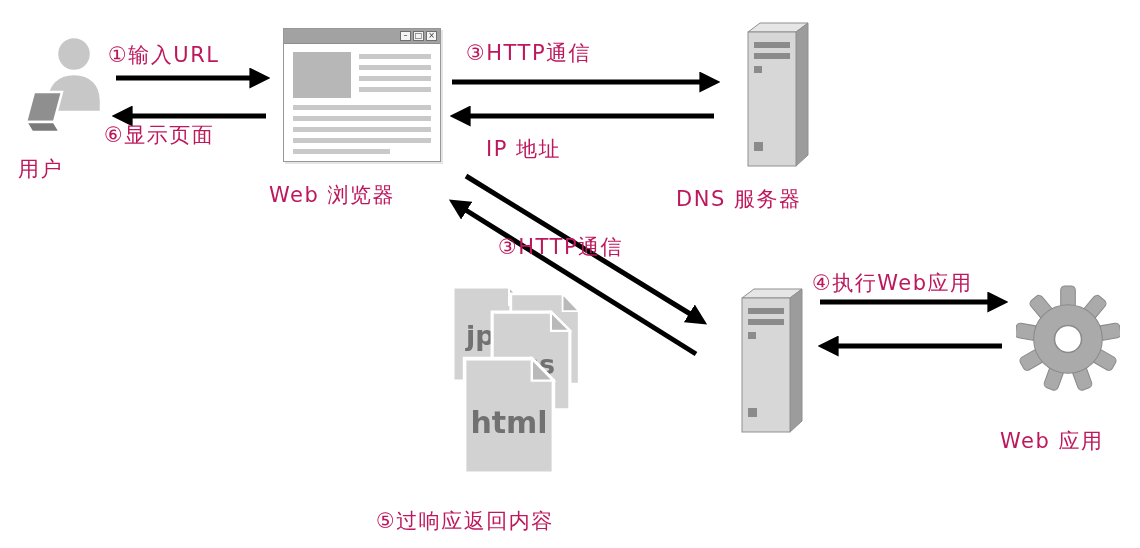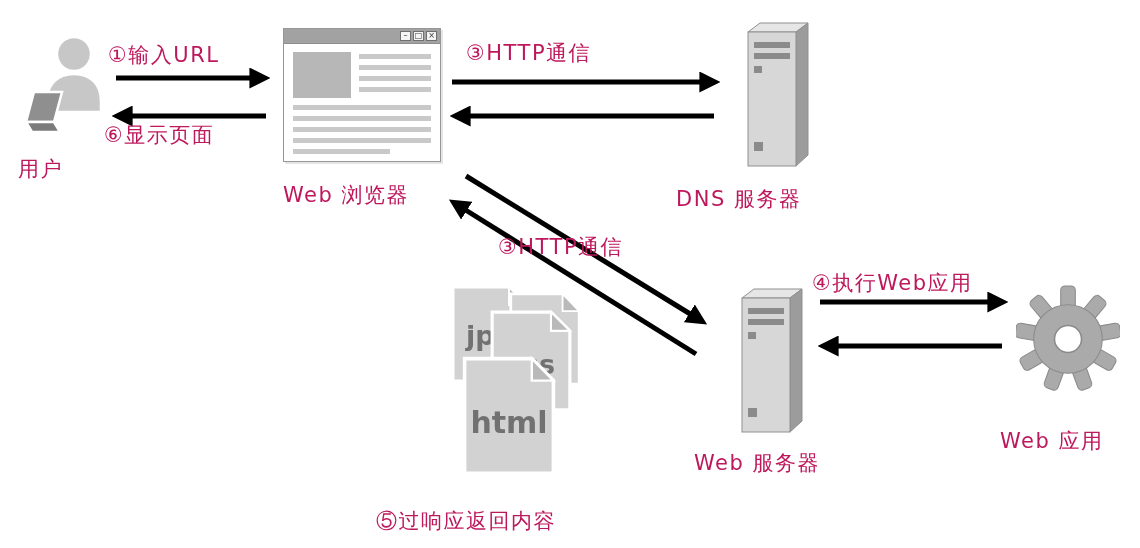--- a/index.html
+++ b/index.html
@@ -85,21 +85,21 @@
       </div>
       <div class="b-longlines">
         <div class="b-line"></div>
           <div class="b-line"></div>
           <div class="b-line"></div>
           <div class="b-line"></div>
           <div class="b-line short"></div>
       </div>
     </div>
   </div>
-  <div class="lbl" style="left:283px; top:172px; width:158px;">Web 浏览器</div>
+  <div class="lbl" style="left:269px; top:172px; width:158px;">Web 浏览器</div>
 
   <div class="icon-abs" style="left:738px; top:20px;">
     <svg width="74" height="150" viewBox="0 0 74 150">
       <polygon points="10,12 58,12 70,3 22,3" fill="#e6e6e6" stroke="#8f8f8f"></polygon>
       <polygon points="58,12 70,3 70,135 58,146" fill="#9c9c9c" stroke="#8f8f8f"></polygon>
       <rect x="10" y="12" width="48" height="134" fill="#d7d7d7" stroke="#8f8f8f"></rect>
       <rect x="16" y="22" width="36" height="6" fill="#8b8b8b"></rect>
       <rect x="16" y="33" width="36" height="6" fill="#8b8b8b"></rect>
       <rect x="16" y="46" width="8" height="7" fill="#8b8b8b"></rect>
       <rect x="16" y="122" width="9" height="9" fill="#8b8b8b"></rect>
@@ -111,21 +111,20 @@
     <svg width="74" height="150" viewBox="0 0 74 150">
       <polygon points="10,12 58,12 70,3 22,3" fill="#e6e6e6" stroke="#8f8f8f"></polygon>
       <polygon points="58,12 70,3 70,135 58,146" fill="#9c9c9c" stroke="#8f8f8f"></polygon>
       <rect x="10" y="12" width="48" height="134" fill="#d7d7d7" stroke="#8f8f8f"></rect>
       <rect x="16" y="22" width="36" height="6" fill="#8b8b8b"></rect>
       <rect x="16" y="33" width="36" height="6" fill="#8b8b8b"></rect>
       <rect x="16" y="46" width="8" height="7" fill="#8b8b8b"></rect>
       <rect x="16" y="122" width="9" height="9" fill="#8b8b8b"></rect>
     </svg>
   </div>
-  <div class="lbl" style="left:694px; top:440px; width:150px;">Web 服务器</div>
 
   <div class="icon-abs" style="left:1016px; top:284px;">
     <svg width="104" height="110" viewBox="0 0 100 104">
       <g fill="#aaaaaa" stroke="#8a8a8a" stroke-width="1">
         <g>
           <rect x="43" y="1" width="14" height="22" rx="4"></rect>
           <rect x="43" y="1" width="14" height="22" rx="4" transform="rotate(40 50 52)"></rect>
           <rect x="43" y="1" width="14" height="22" rx="4" transform="rotate(80 50 52)"></rect>
           <rect x="43" y="1" width="14" height="22" rx="4" transform="rotate(120 50 52)"></rect>
           <rect x="43" y="1" width="14" height="22" rx="4" transform="rotate(160 50 52)"></rect>
@@ -165,17 +164,18 @@
     <svg viewBox="0 0 80 100" preserveAspectRatio="none">
       <path d="M3,3 L59,3 L77,21 L77,97 L3,97 Z" fill="#d2d2d2" stroke="#fff" stroke-width="3"></path>
       <path d="M59,3 L59,21 L77,21 Z" fill="#b9b9b9" stroke="#fff" stroke-width="2"></path>
     </svg>
     <span class="doc-label">html</span>
   </div>
 
   <div class="lbl" style="left:108px; top:32px;  width:164px;">①输入URL</div>
   <div class="lbl" style="left:104px; top:112px; width:170px;">⑥显示页面</div>
   <div class="lbl" style="left:466px; top:30px;  width:240px;">③HTTP通信</div>
+  <div class="lbl" style="left:486px; top:126px; width:200px;">IP 地址</div>
   <div class="lbl" style="left:498px; top:224px; width:210px;">③HTTP通信</div>
   <div class="lbl" style="left:812px; top:260px; width:206px;">④执行Web应用</div>
-  <div class="lbl" style="left:376px; top:498px; width:248px;font-family:Liberation Serif, serif;">⑤过响应返回内容</div>
+  <div class="lbl" style="left:376px; top:498px; width:248px;">⑤过响应返回内容</div>
 
 </div>
 
 </body></html>

